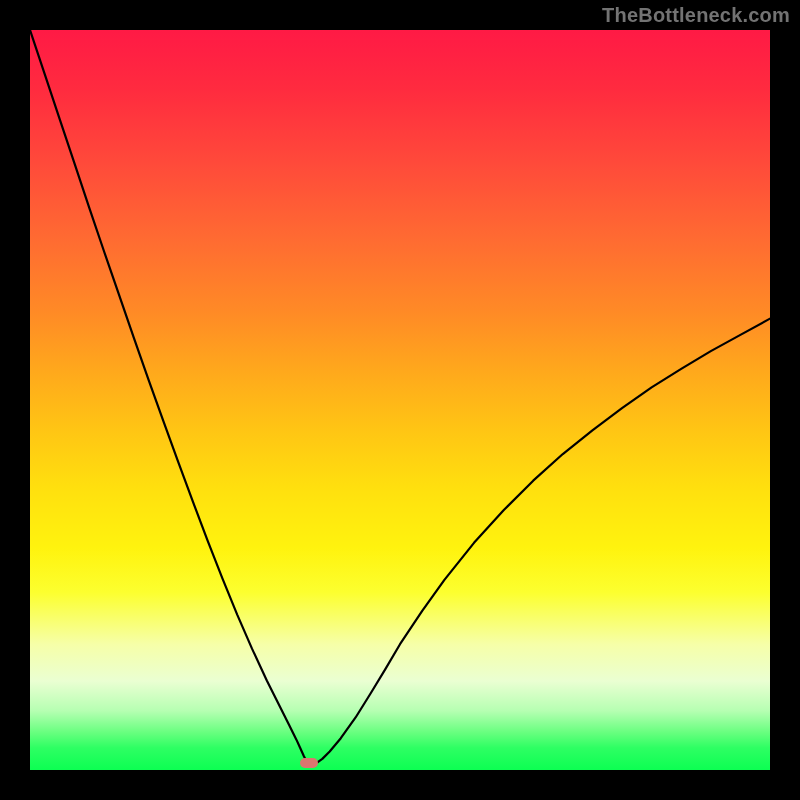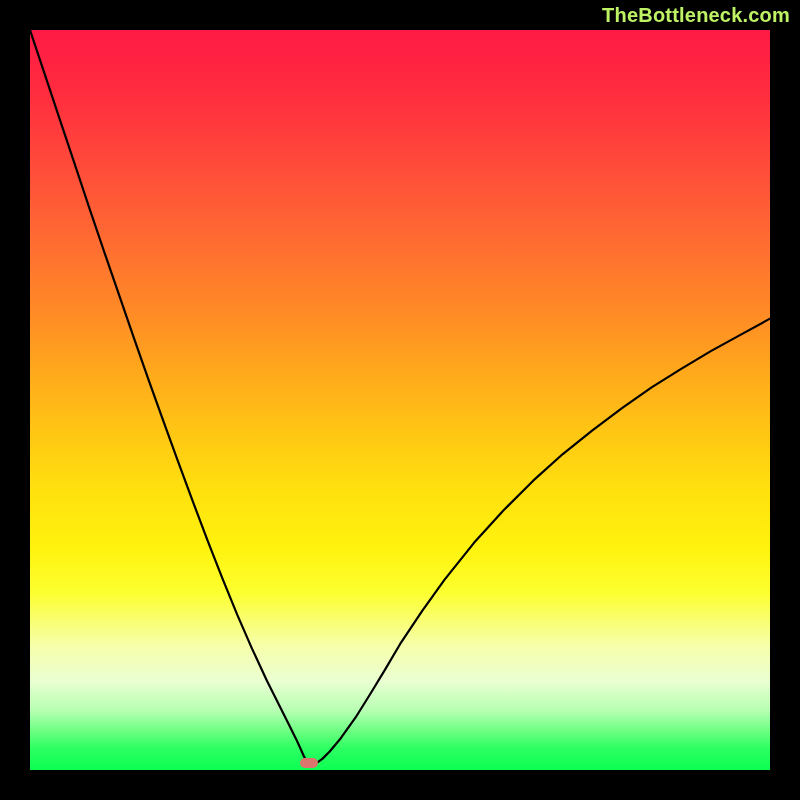--- a/index.html
+++ b/index.html
@@ -14,21 +14,21 @@
   .frame {
     position: relative;
     width: 800px;
     height: 800px;
     background: #000;
   }
   .watermark {
     position: absolute;
     top: 4px;
     right: 10px;
-    color: #bef264;
+    color: #737373;
     font-size: 20px;
     font-weight: 600;
     letter-spacing: 0.2px;
     z-index: 10;
   }
   .plot-area {
     position: absolute;
     left: 30px;
     top: 30px;
     width: 740px;

